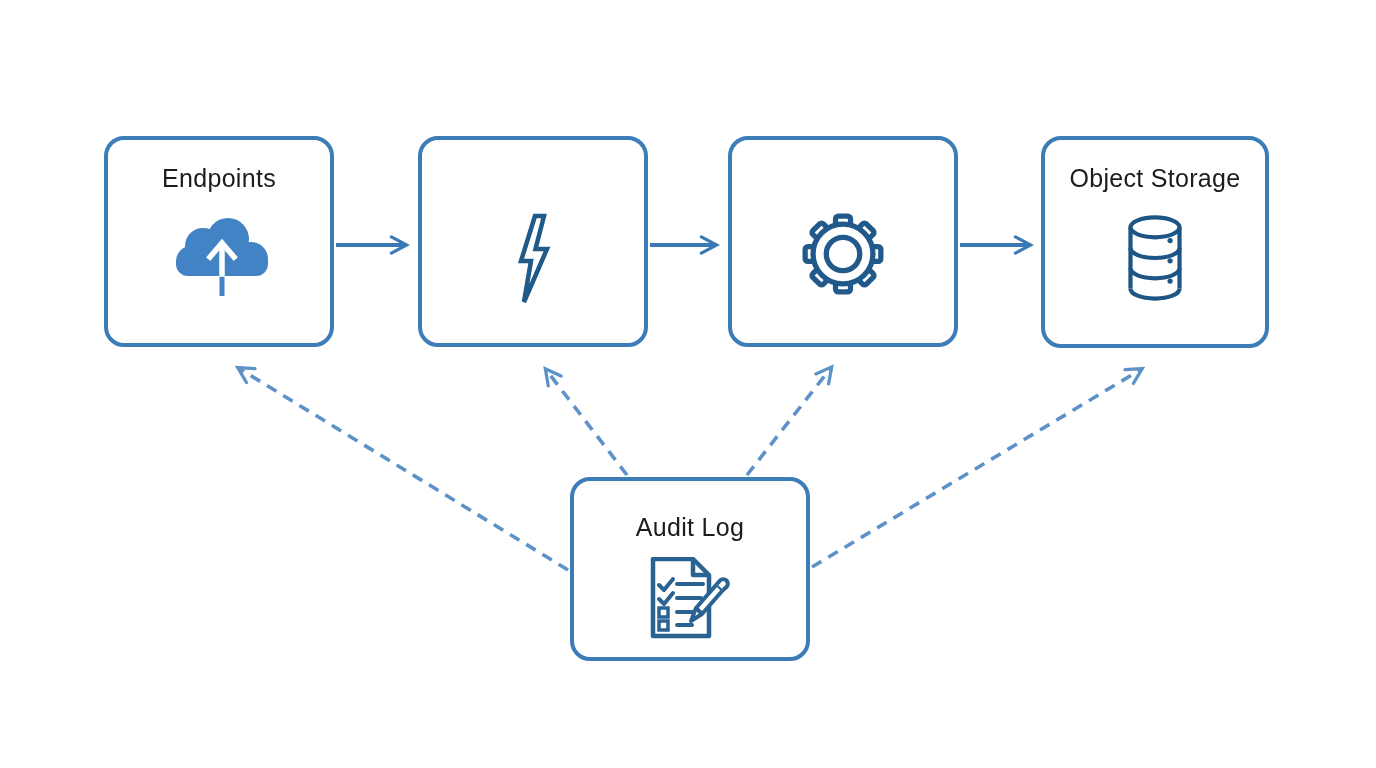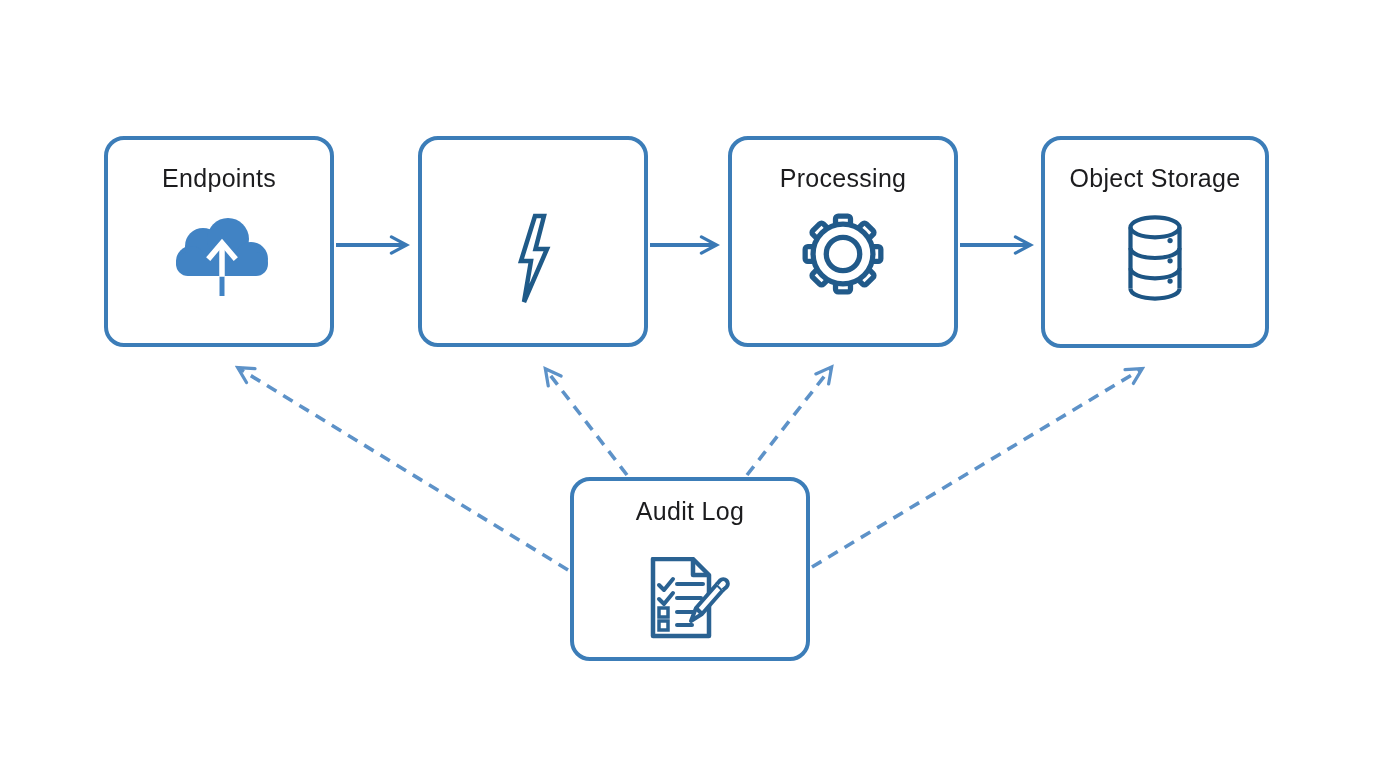--- a/index.html
+++ b/index.html
@@ -31,21 +31,21 @@
     position:absolute;
     left:50%;
     transform:translateX(-50%);
   }
   
   #node-endpoints      {left:104px;  top:136px; width:230px; height:211px;}
   #node-event-triggers {left:418px;  top:136px; width:230px; height:211px;}
   #node-processing     {left:728px;  top:136px; width:230px; height:211px;}
   #node-object-storage {left:1041px; top:136px; width:228px; height:212px;}
   #node-audit-log      {left:570px;  top:477px; width:240px; height:184px;}
-  #node-audit-log .node-label{margin-top:16px;text-align:center;}
+  #node-audit-log .node-label{margin-top:32px;text-align:center;}
 </style>
 </head>
 <body>
 
 <div class="canvas">
 
   <svg class="edges-layer" viewBox="0 0 1376 768">
     <defs>
       <marker id="head-solid" viewBox="0 0 12 12" refX="8.5" refY="6" markerWidth="5.4" markerHeight="5.4" orient="auto" markerUnits="strokeWidth">
         <path d="M1.5,1.5 L10,6 L1.5,10.5" fill="none" stroke="#3a79b5" stroke-width="1.8" stroke-linecap="round"></path>
@@ -83,21 +83,20 @@
     </svg>
   </div>
 
   <div class="node" id="node-event-triggers">
     <svg class="node-icon" style="top:72px" width="50" height="95" viewBox="0 0 50 95">
       <path d="M27,4 L13,49 H23 L16,90 L39,37 H27.5 L36,4 Z" fill="none" stroke="#1f5a88" stroke-width="4.5" stroke-linejoin="miter"></path>
     </svg>
   </div>
 
   <div class="node" id="node-processing">
-    <div class="node-label">Processing</div>
     <svg class="node-icon" style="top:70px" width="88" height="88" viewBox="0 0 100 100">
       <g fill="#ffffff" stroke="#215a8a" stroke-width="6">
         <rect x="41.5" y="7" width="17" height="20" rx="3"></rect>
         <rect x="41.5" y="7" width="17" height="20" rx="3" transform="rotate(45 50 50)"></rect>
         <rect x="41.5" y="7" width="17" height="20" rx="3" transform="rotate(90 50 50)"></rect>
         <rect x="41.5" y="7" width="17" height="20" rx="3" transform="rotate(135 50 50)"></rect>
         <rect x="41.5" y="7" width="17" height="20" rx="3" transform="rotate(180 50 50)"></rect>
         <rect x="41.5" y="7" width="17" height="20" rx="3" transform="rotate(225 50 50)"></rect>
         <rect x="41.5" y="7" width="17" height="20" rx="3" transform="rotate(270 50 50)"></rect>
         <rect x="41.5" y="7" width="17" height="20" rx="3" transform="rotate(315 50 50)"></rect>

